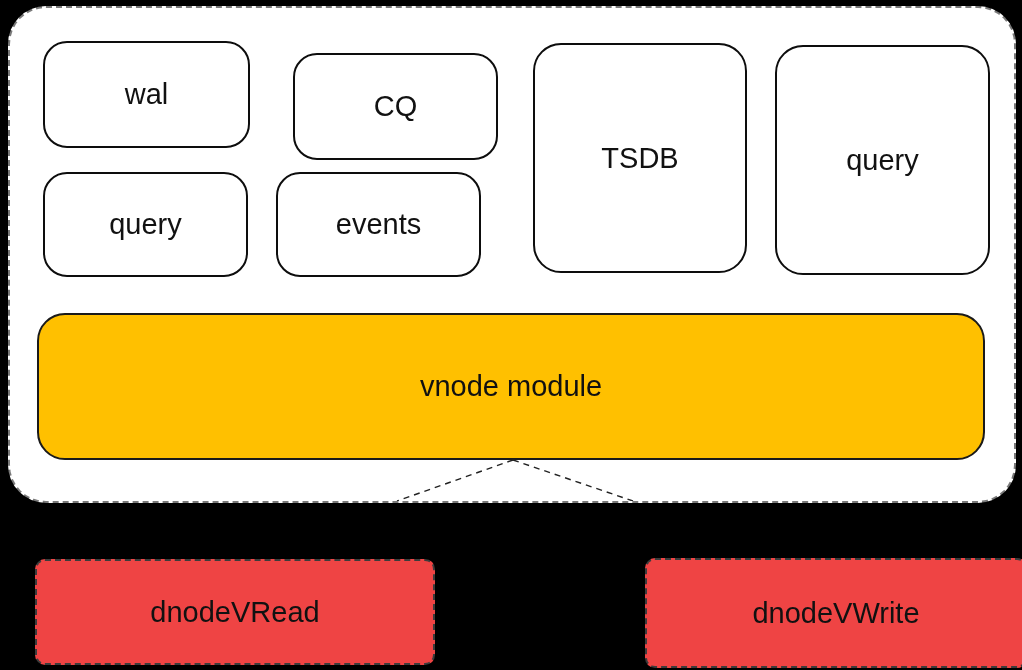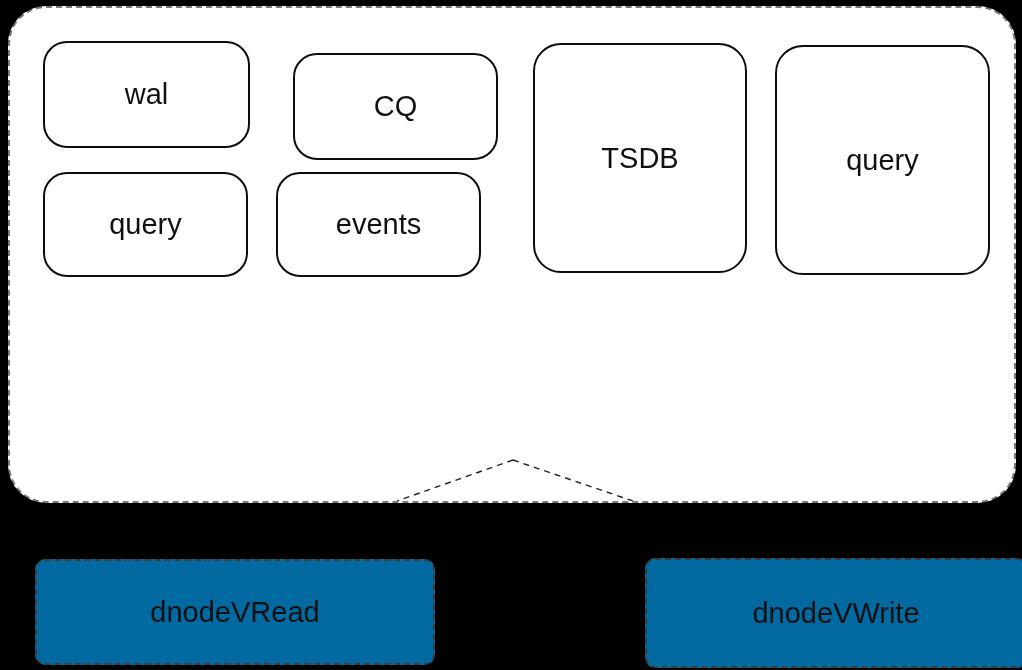--- a/index.html
+++ b/index.html
@@ -74,21 +74,21 @@
     left: 0;
     top: 0;
     width: 1004px;
     height: 493px;
     pointer-events: none;
   }
 
   
   .queue-box {
     position: absolute;
-    background: #0369a1;
+    background: #ef4444;
     border: 2px dashed #3c3c3c;
     border-radius: 10px;
     display: flex;
     align-items: center;
     justify-content: center;
     font-size: 29px;
     color: #111111;
   }
   .box-vread  { left: 35px;  top: 559px; width: 400px; height: 106px; }
   .box-vwrite { left: 608px; top: 558px; width: 382px; height: 110px; margin-left: 37px; }
@@ -119,20 +119,23 @@
     </div>
 
     <div class="module-box box-tsdb">
       <span class="label">TSDB</span>
     </div>
 
     <div class="module-box box-query">
       <span class="label">query</span>
     </div>
 
+    <div class="vnode-bar">
+      <span class="label">vnode module</span>
+    </div>
 
     <svg class="connector-svg" viewBox="0 0 1004 493">
       <line x1="503" y1="452" x2="387" y2="493" stroke="#222222" stroke-width="1.4" stroke-dasharray="6 5"></line>
       <line x1="503" y1="452" x2="623" y2="493" stroke="#222222" stroke-width="1.4" stroke-dasharray="6 5"></line>
     </svg>
 
   </div>
 
   <div class="queue-box box-vread">
     <span class="label">dnodeVRead</span>

